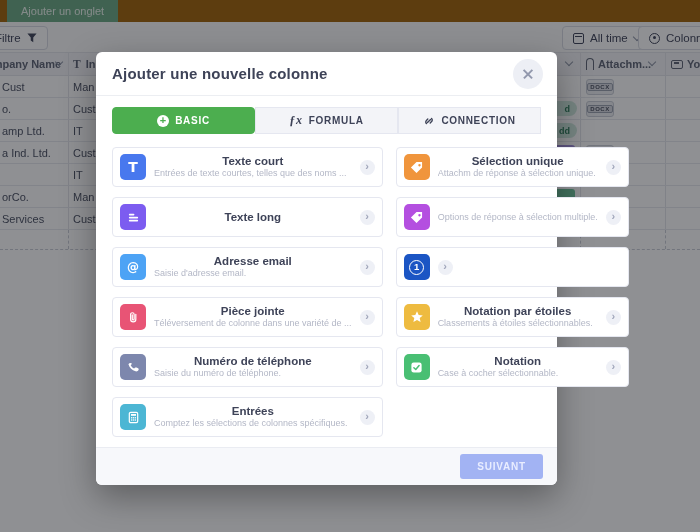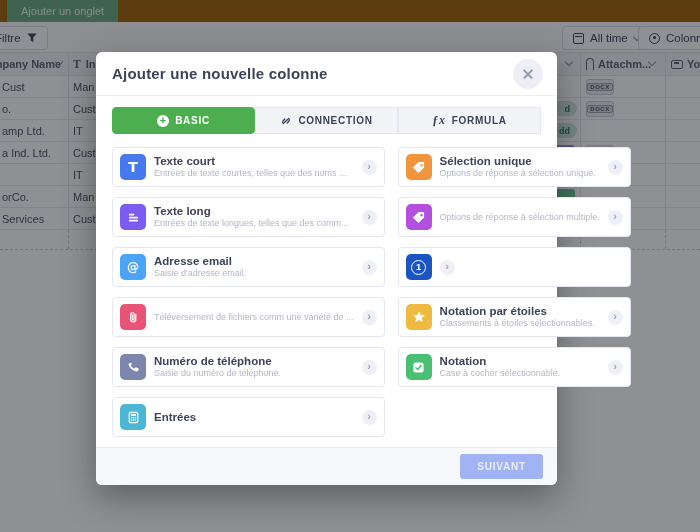--- a/index.html
+++ b/index.html
@@ -80,21 +80,21 @@
   .plus-circle { width:12px; height:12px; background:#fff; border-radius:50%; color:#4cae4f;
     font-size:11px; font-weight:bold; line-height:11px; text-align:center; }
   .fx-glyph { font-family:"Liberation Serif", serif; font-style:italic; font-weight:bold; font-size:12px; }
 
   .cards { display:grid; grid-template-columns:1fr 1fr; gap:10px 13px; margin:13px 16px 0; }
   .card { height:40px; border:1px solid #e5e7f0; border-radius:4px; background:#fff;
     display:flex; align-items:center; padding:0 7px; gap:8px; cursor:pointer; }
   .tile { width:26px; height:26px; border-radius:5px; flex:none; display:flex;
     align-items:center; justify-content:center; color:#fff; }
   .card-text { flex:1; min-width:0; }
-  .card-title { font-size:11.5px; font-weight:bold; color:#3e4358; line-height:13px; white-space:nowrap; }
+  .card-title { font-size:11.5px; font-weight:bold; color:#3e4358; line-height:13px; white-space:nowrap;text-align:center; }
   .card-desc { font-size:9px; color:#b3b7c6; line-height:11px; white-space:nowrap; overflow:hidden; }
   .card-chev { width:15px; height:15px; flex:none; border-radius:50%; background:#eef0f6; color:#a0a6ba;
     font-size:11px; line-height:13px; text-align:center; font-weight:bold; }
   .card-chev::before { content:"\203A"; }
 
   .glyph { font-weight:bold; font-size:14px; font-family:"DejaVu Sans", sans-serif; }
   .glyph.small { font-size:12px; }
   .num-circle { width:15px; height:15px; border:1.5px solid #fff; border-radius:50%;
     font-size:9.5px; font-weight:bold; text-align:center; line-height:12px; }
 
@@ -249,33 +249,33 @@
         <i></i>
       </button>
   </div>
 
   <div class="tabs">
     <div class="tab active">
       <span class="plus-circle">+</span>
       <span>BASIC</span>
     </div>
     <div class="tab">
+      <span class="fx-glyph">ƒx</span>
+      <span>FORMULA</span>
+    </div>
+    <div class="tab">
       <svg width="12" height="12" viewBox="0 0 14 14">
         <g stroke="#3e4358" stroke-width="1.6" fill="none" stroke-linecap="round">
           <path d="M5.2 8.8 L8.8 5.2"></path>
           <path d="M4 10 a2.6 2.6 0 0 1 0-3.7 l1.6-1.6"></path>
           <path d="M10 4 a2.6 2.6 0 0 1 0 3.7 l-1.6 1.6"></path>
         </g>
       </svg>
       <span>CONNECTION</span>
     </div>
-    <div class="tab">
-      <span class="fx-glyph">ƒx</span>
-      <span>FORMULA</span>
-    </div>
   </div>
 
   <div class="cards">
 
     <div class="card">
       <div class="tile" style="background: rgb(72, 120, 238);">
           <span class="glyph">T</span>
         </div>
       <div class="card-text">
           <div class="card-title">Texte court</div>
@@ -285,38 +285,37 @@
     </div>
 
     <div class="card">
       <div class="tile" style="background: rgb(240, 149, 60);">
         <svg width="13" height="13" viewBox="0 0 14 14">
             <path fill="#fff" fill-rule="evenodd" d="M1 7 L7 1 H13 V7 L7 13 Z M10.2 3.2 a1.3 1.3 0 1 0 .01 0"></path>
           </svg>
       </div>
       <div class="card-text">
           <div class="card-title">Sélection unique</div>
-        <div class="card-desc">Options de réponse à sélection unique.</div>
+        <div class="card-desc">Attachm de réponse à sélection unique.</div>
         </div>
       <span class="card-chev"></span>
     </div>
 
     <div class="card">
       <div class="tile" style="background: rgb(124, 92, 240);">
         <svg width="13" height="13" viewBox="0 0 14 14">
             <g fill="#fff">
               <rect x="2" y="3" width="6" height="1.8" rx=".9"></rect>
               <rect x="2" y="6.2" width="10" height="1.8" rx=".9"></rect>
               <rect x="2" y="9.4" width="10" height="1.8" rx=".9"></rect>
             </g>
           </svg>
       </div>
       <div class="card-text">
           <div class="card-title">Texte long</div>
-        <div class="card-desc">Entrées de texte longues, telles que des comm...</div>
         </div>
       <span class="card-chev"></span>
     </div>
 
     <div class="card">
       <div class="tile" style="background: rgb(180, 79, 224);">
         <svg width="13" height="13" viewBox="0 0 14 14">
             <path fill="#fff" fill-rule="evenodd" d="M1 7 L7 1 H13 V7 L7 13 Z M10.2 3.2 a1.3 1.3 0 1 0 .01 0"></path>
           </svg>
       </div>
@@ -345,21 +344,22 @@
       <span class="card-chev"></span>
     </div>
 
     <div class="card">
       <div class="tile" style="background: rgb(232, 84, 117);">
         <svg width="13" height="13" viewBox="0 0 14 14">
             <path fill="none" stroke="#fff" stroke-width="1.3" stroke-linecap="round" d="M9.5 3.5 V9 a2.8 2.8 0 0 1 -5.6 0 V3.8 a1.9 1.9 0 0 1 3.8 0 V8.6 a1 1 0 0 1 -2 0 V4.2"></path>
           </svg>
       </div>
       <div class="card-text">
-        <div class="card-desc">Téléversement de fichiers comm une variété de ...</div>
+          <div class="card-title">Pièce jointe</div>
+        <div class="card-desc">Téléversement de colonne dans une variété de ...</div>
         </div>
       <span class="card-chev"></span>
     </div>
 
     <div class="card">
       <div class="tile" style="background: rgb(238, 187, 64);">
         <svg width="14" height="14" viewBox="0 0 14 14">
             <path fill="#fff" d="M7 1.2 L8.7 5 L12.8 5.4 L9.7 8.1 L10.6 12.1 L7 10 L3.4 12.1 L4.3 8.1 L1.2 5.4 L5.3 5 Z"></path>
           </svg>
       </div>
@@ -407,20 +407,21 @@
               <rect x="6.3" y="6.6" width="1.4" height="1.4"></rect>
               <rect x="8.3" y="6.6" width="1.4" height="1.4"></rect>
               <rect x="4.3" y="9" width="1.4" height="1.4"></rect>
               <rect x="6.3" y="9" width="1.4" height="1.4"></rect>
               <rect x="8.3" y="9" width="1.4" height="1.4"></rect>
             </g>
           </svg>
       </div>
       <div class="card-text">
           <div class="card-title">Entrées</div>
+        <div class="card-desc">Comptez les sélections de colonnes spécifiques.</div>
         </div>
       <span class="card-chev"></span>
     </div>
 
   </div>
 
   <div class="modal-footer">
     <button class="next-btn">SUIVANT</button>
   </div>
 </div>

